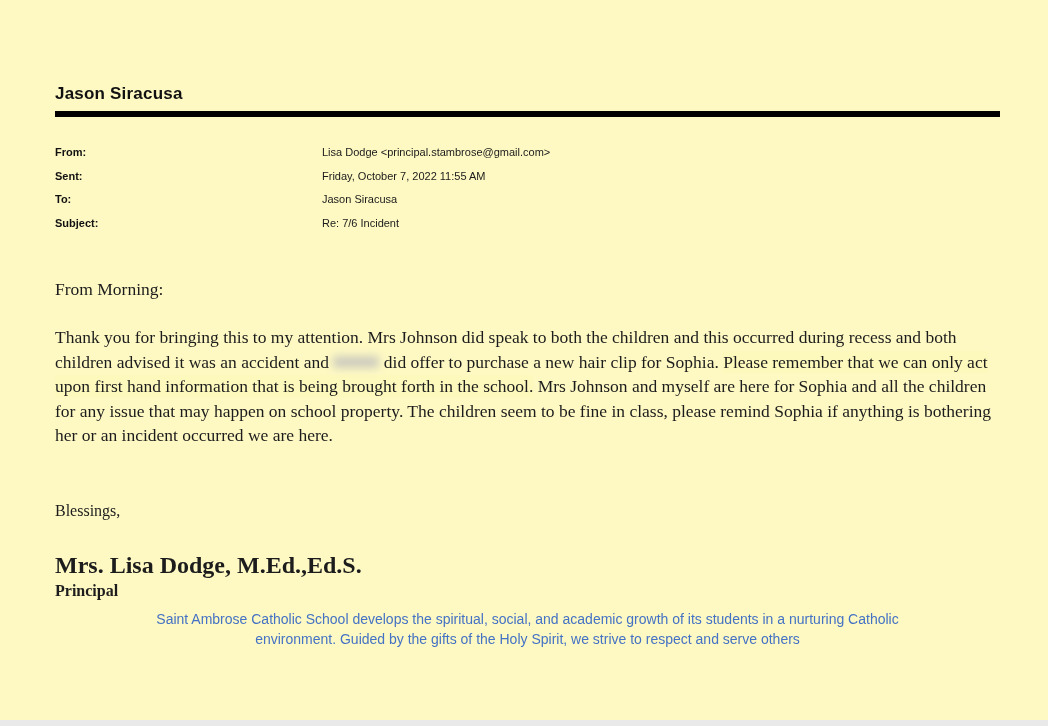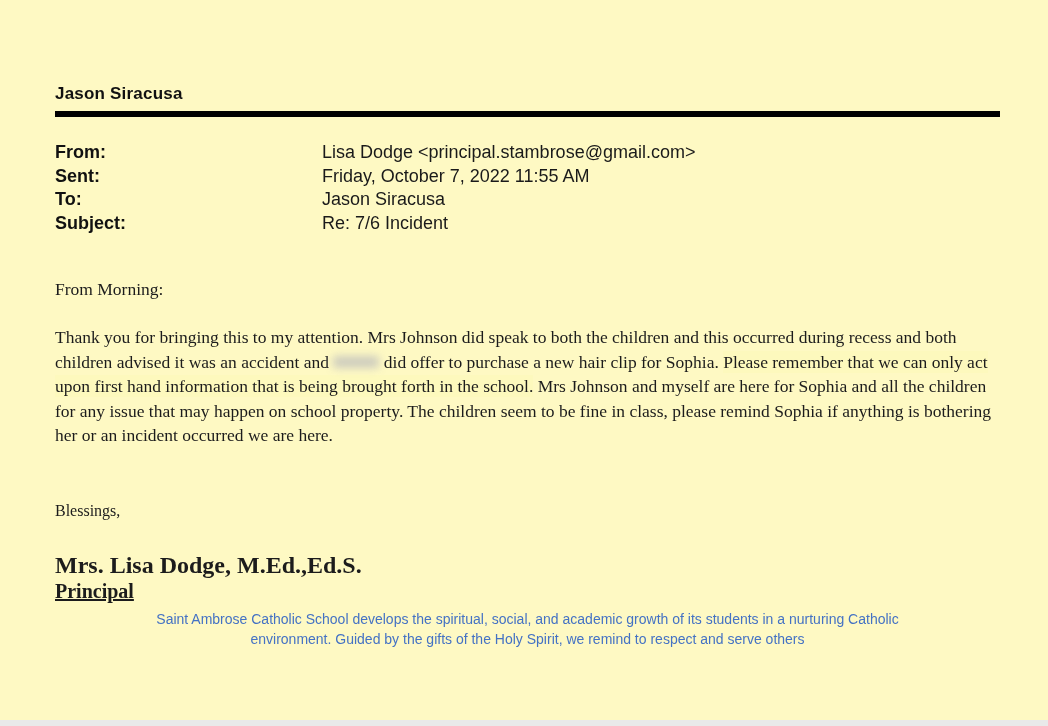--- a/index.html
+++ b/index.html
@@ -22,21 +22,21 @@
     color: #111111;
     letter-spacing: 0.2px;
   }
   .header-rule {
     height: 6px;
     background: #000000;
     margin-top: 7px;
   }
   .meta {
     margin-top: 24px;
-    font-size: 18px;
+    font-size: 11px;
   }
   .meta-row {
     display: grid;
     grid-template-columns: 267px 1fr;
     line-height: 23.5px;
   }
   .meta-label { font-weight: bold; color: #111111; }
   .meta-value { color: #1a1a1a; }
   .body-text {
     font-family: "Liberation Serif", "DejaVu Serif", serif;
@@ -71,24 +71,23 @@
     font-size: 16px;
     line-height: 24px;
   }
   .sig-name {
     margin-top: 29px;
     font-size: 24px;
     font-weight: bold;
     line-height: 26px;
   }
   .sig-title {
-    font-size: 20px;
+    font-size: 16px;
     font-weight: bold;
     line-height: 26px;
-    text-decoration: underline;
   }
   .footer {
     margin-top: 5px;
     text-align: center;
     font-family: "Liberation Sans", sans-serif;
     font-size: 14px;
     line-height: 20px;
     color: #4472c4;
     width: 945px;
   }
@@ -130,17 +129,17 @@
 
       <p class="closing">Blessings,</p>
 
       <p class="sig-name">Mrs. Lisa Dodge, M.Ed.,Ed.S.</p>
 
       <p class="sig-title">Principal</p>
     </div>
 
     <div class="footer">
       <span class="footer-line">Saint Ambrose Catholic School develops the spiritual, social, and academic growth of its students in a nurturing Catholic</span>
-      <span class="footer-line">environment. Guided by the gifts of the Holy Spirit, we remind to respect and serve others</span>
+      <span class="footer-line">environment. Guided by the gifts of the Holy Spirit, we strive to respect and serve others</span>
     </div>
 
   </div>
 </div>
 
 </body></html>

